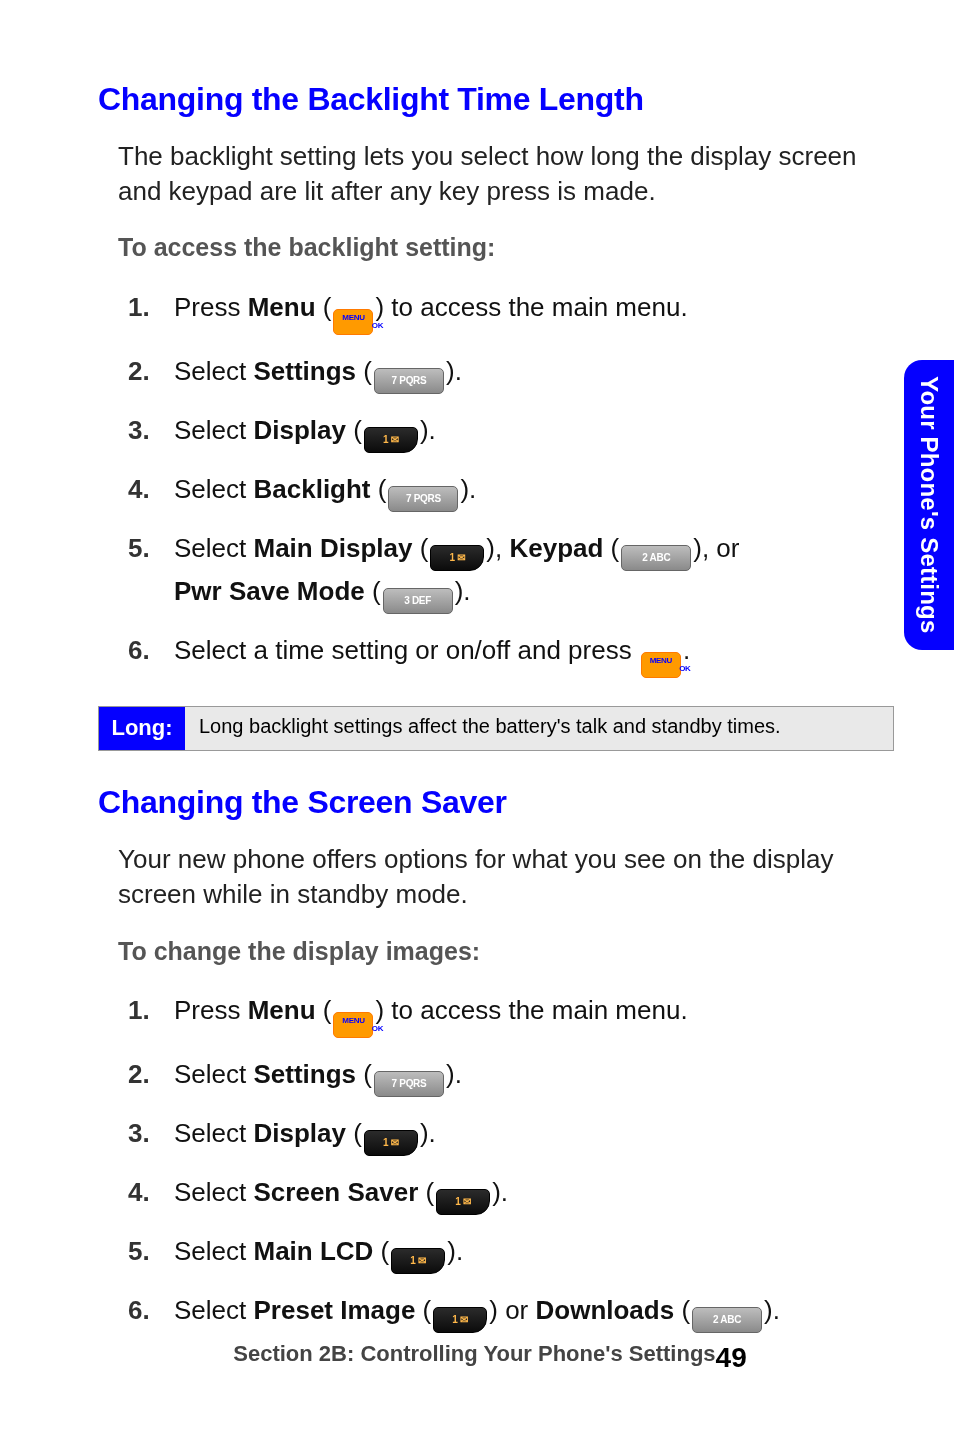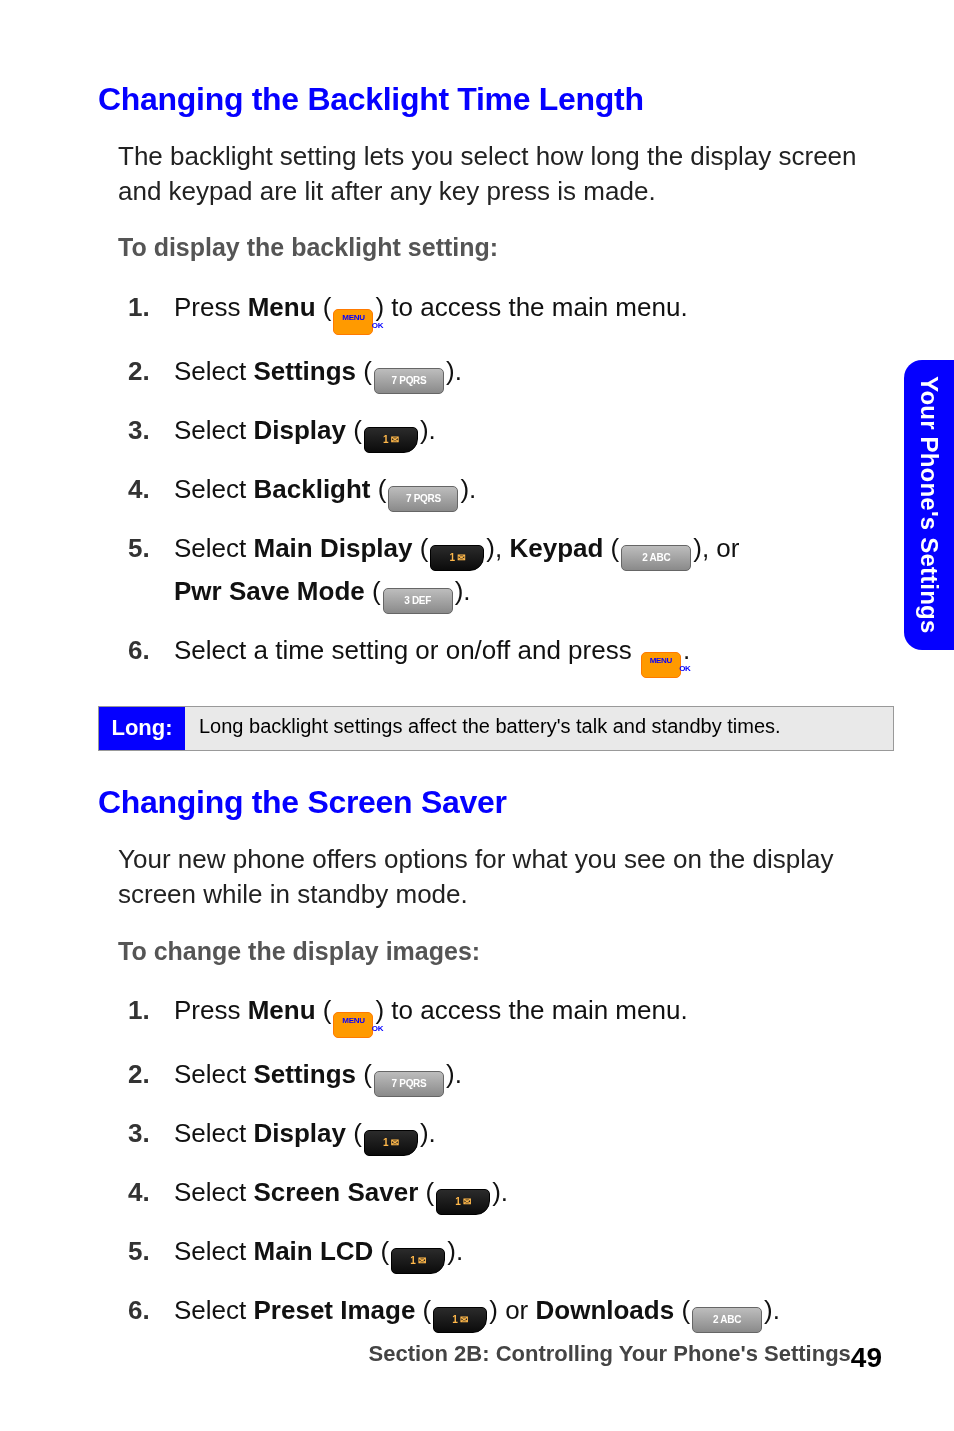--- a/index.html
+++ b/index.html
@@ -137,38 +137,38 @@
   .note-box .msg {
     padding: 6px 28px 10px 14px;
     font-size: 20px;
   }
   .footer {
     position: absolute;
     bottom: 54px;
     left: 98px;
     right: 72px;
     display: flex;
-    justify-content: flex-end;
+    justify-content: center;
     font-size: 22px;
   }
   .footer .left { color: #444; font-weight: 600; }
   .footer .right { color: #000000; font-weight: 700; font-size: 28px; }
 </style>
 </head>
 <body>
 
 <div class="page">
 
   <div class="side-tab">
     <span class="side-tab-text">Your Phone's Settings</span>
   </div>
 
   <h2 class="section-heading">Changing the Backlight Time Length</h2>
   <p class="body">The backlight setting lets you select how long the display screen and keypad are lit after any key press is made.</p>
-  <p class="subhead">To display the backlight setting:</p>
+  <p class="subhead">To access the backlight setting:</p>
 
   <ol class="steps">
     <li>
       <span>Press </span><span class="b">Menu</span><span> (</span><span class="key menu">
           <span class="l1">MENU</span>
           <span class="l2">OK</span>
         </span><span>) to access the main menu.</span>
     </li>
     <li>
       <span>Select </span><span class="b">Settings</span><span> (</span><span class="key grey">

